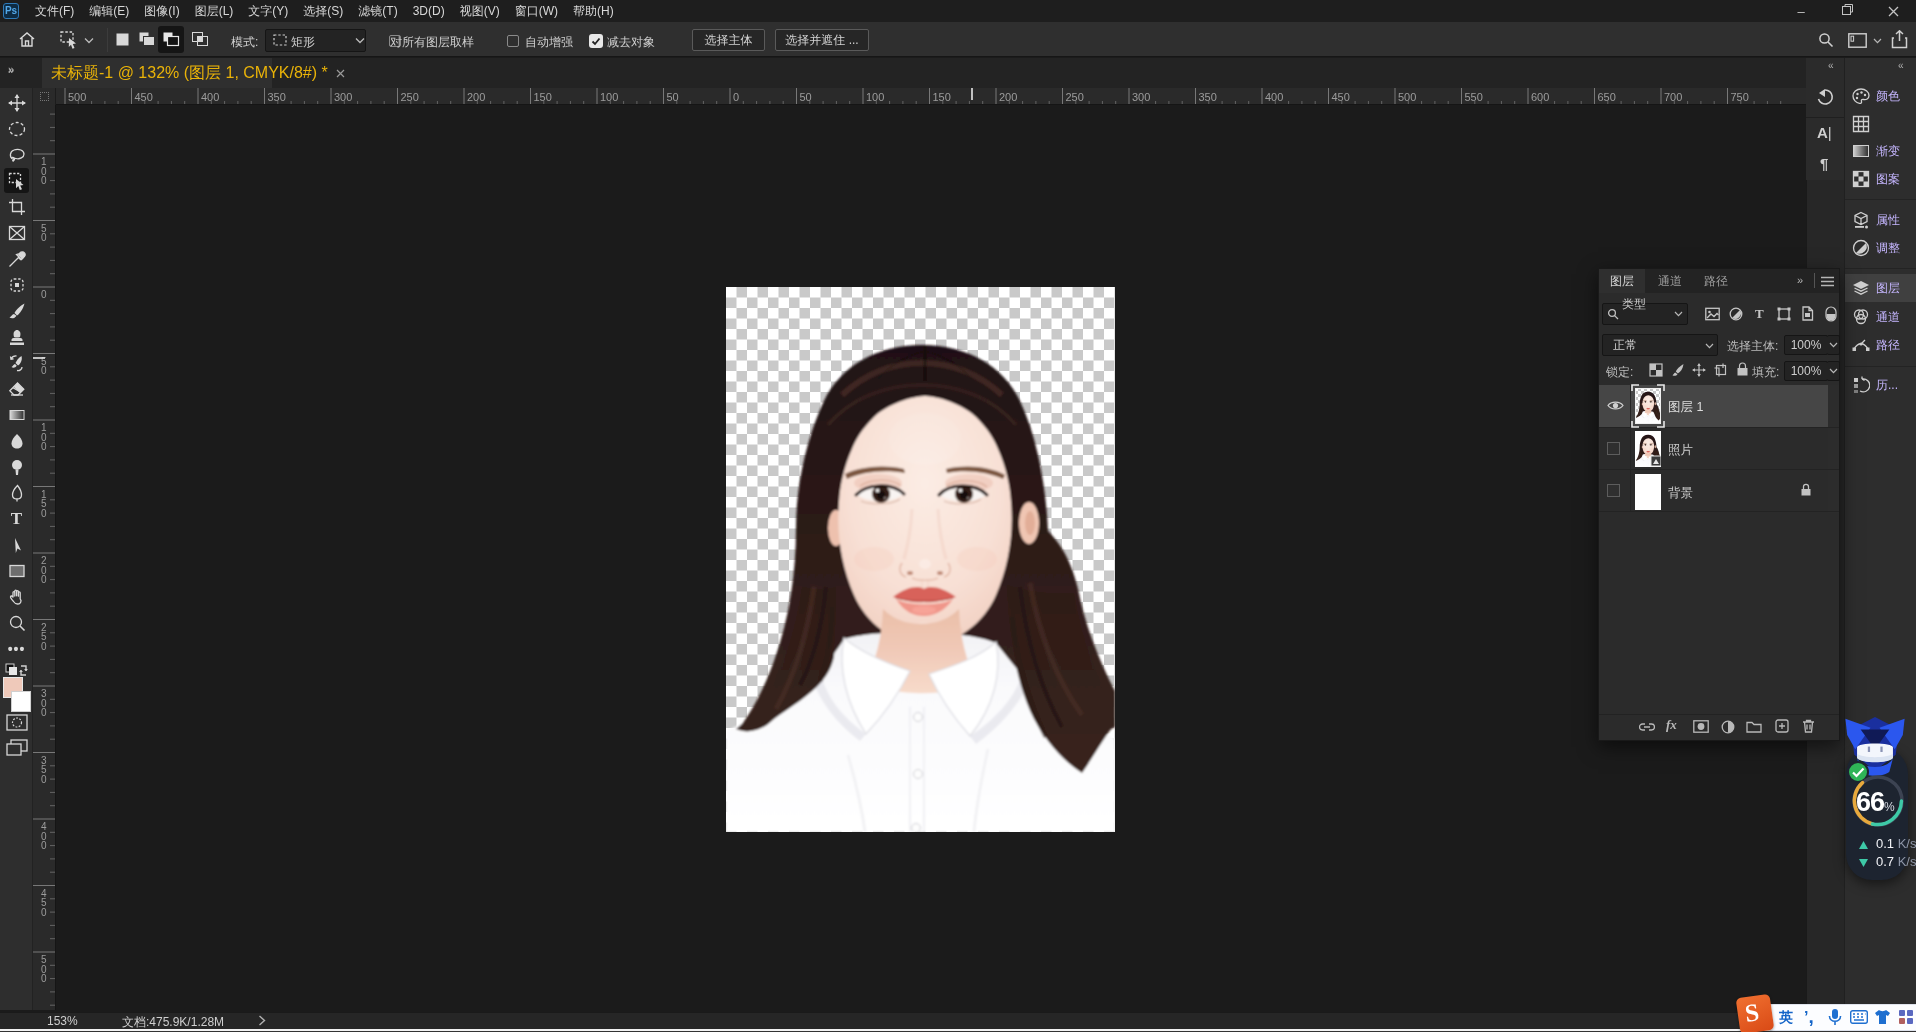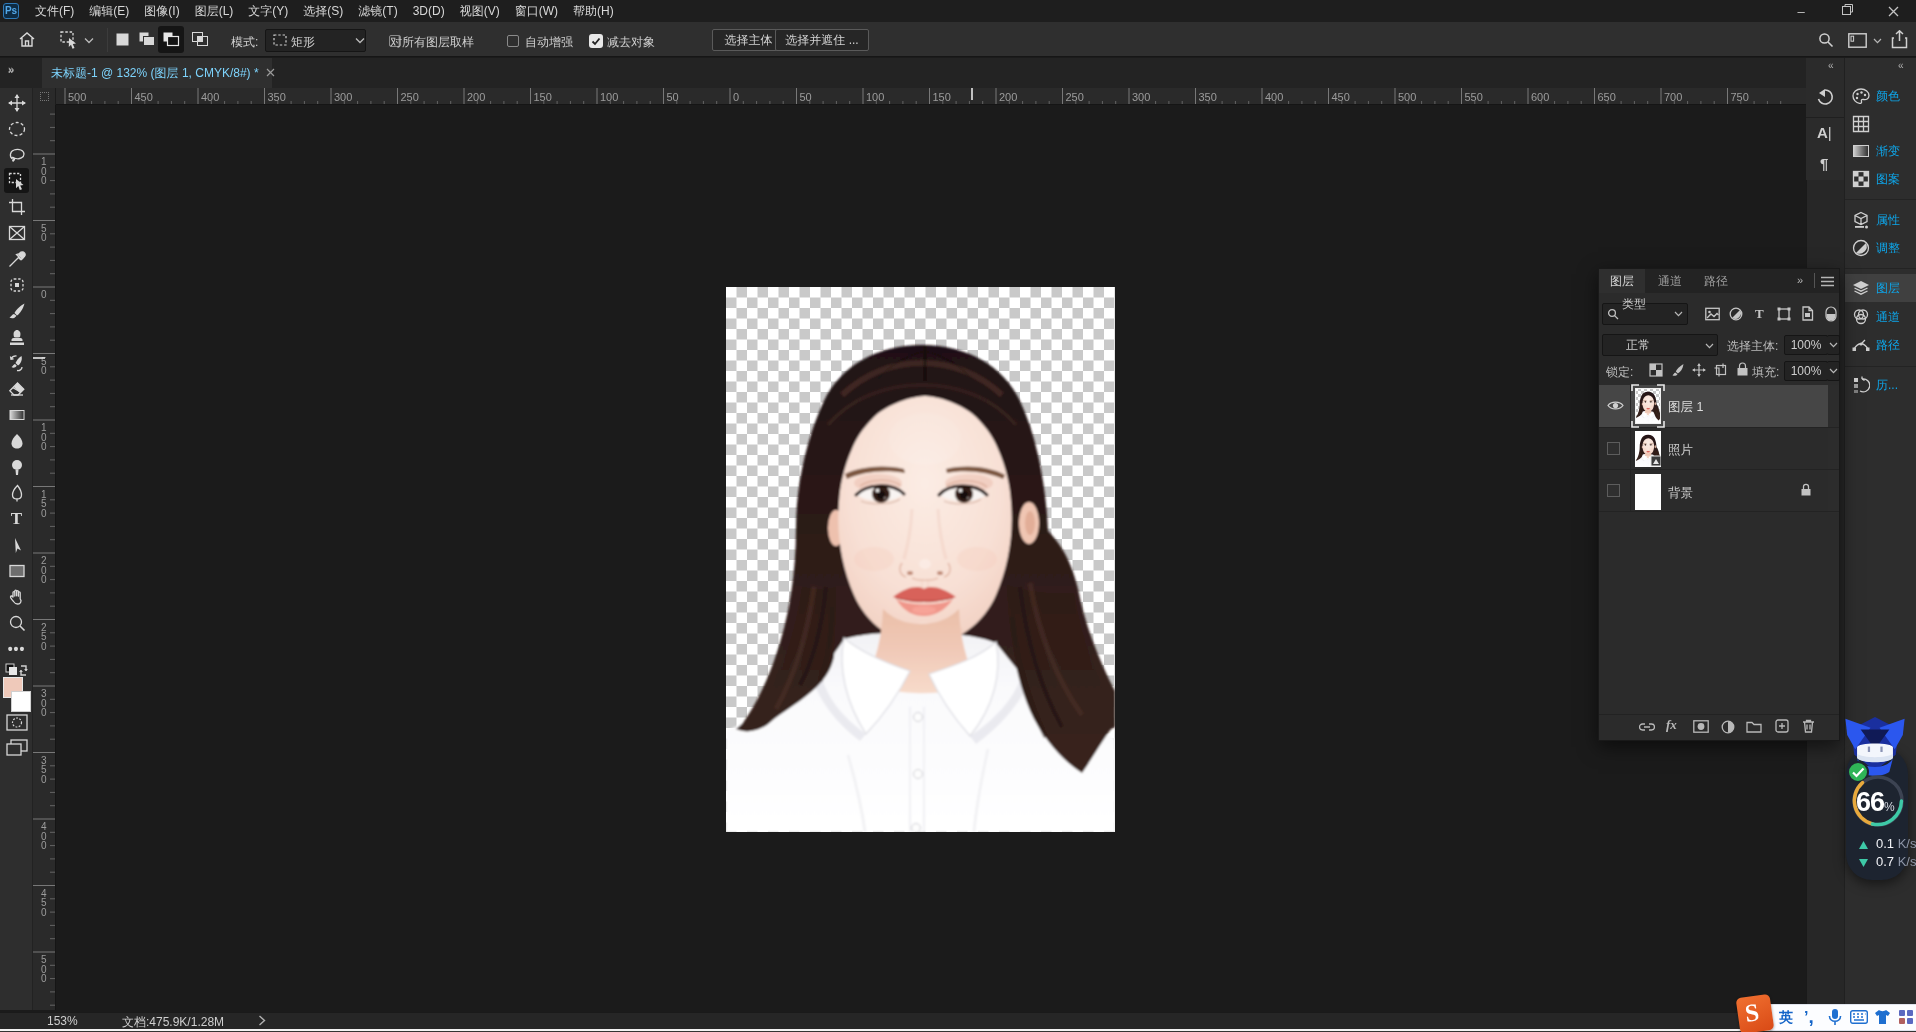--- a/index.html
+++ b/index.html
@@ -2,29 +2,29 @@
 <html><head><meta charset="utf-8">
 <style>
 *{margin:0;padding:0;box-sizing:border-box}
 html,body{width:1916px;height:1032px;overflow:hidden;background:#1b1b1b;font-family:"Liberation Sans",sans-serif}
 .abs{position:absolute}
 #app{position:relative;width:1916px;height:1032px;background:#1b1b1b;color:#d4d4d4}
 .menubar{left:0;top:0;width:1916px;height:22px;background:#1e1e1e;display:flex;align-items:center;font-size:12px;color:#d8d8d8}
 .menubar .mi{margin-right:15px;white-space:nowrap;letter-spacing:0}
 .optbar{left:0;top:22px;width:1916px;height:35px;background:#2f2f2f;border-bottom:1px solid #161616}
 .tabbar{left:0;top:58px;width:1916px;height:30px;background:#232323}
-.tab{left:42px;top:58px;width:230px;height:30px;background:#2f2f2f;color:#7dd3fc;font-size:12px;line-height:30px;padding-left:9px;white-space:nowrap}
+.tab{left:42px;top:58px;width:230px;height:30px;background:#2f2f2f;color:#eab308;font-size:16px;line-height:30px;padding-left:9px;white-space:nowrap}
 .toolbar{left:0;top:88px;width:33px;height:922px;background:#2e2e2e;border-right:1px solid #222}
 .tool{position:absolute;left:4px;width:25px;height:25px;display:flex;align-items:center;justify-content:center}
 .seltool{background:#151515;border-radius:3px}
 .btn{position:absolute;height:22px;top:7px;background:#262626;border:1px solid #5a5a5a;border-radius:2px;color:#d2d2d2;font-size:12px;text-align:center;line-height:20px}
 .cb{position:absolute;width:12px;height:12px;top:13px;border:1px solid #8a8a8a;border-radius:2px;background:transparent}
 .olab{position:absolute;top:12px;font-size:12px;color:#cfcfcf;white-space:nowrap}
 .ddl{position:absolute;background:#232323;border:1px solid #151515;border-radius:2px;color:#cdcdcd;font-size:12px}
-.panellab{font-size:12px;color:#0ea5e9;white-space:nowrap}
+.panellab{font-size:12px;color:#c4b5fd;white-space:nowrap}
 svg{display:block}
 </style></head><body>
 <div id="app">
 
 <div class="abs menubar">
       <div style="width:14px"></div>
       <div style="width:16px;height:16px;background:#0d2b43;border:1px solid #2e7ab8;border-radius:3px;color:#53a7e8;font-size:10px;font-weight:bold;text-align:center;line-height:14px;margin-right:16px;margin-left:-11px">Ps</div>
       <div class="mi">文件(F)</div>
       <div class="mi">编辑(E)</div>
       <div class="mi">图像(I)</div>
@@ -91,21 +91,21 @@
       </svg>
       <div class="cb" style="left:389px"></div>
       <div class="olab" style="left:390px">对所有图层取样</div>
       <div class="cb" style="left:507px"></div>
       <div class="olab" style="left:525px">自动增强</div>
       <div class="abs" style="left:589px;top:12px;width:14px;height:14px;background:#e8e8e8;border-radius:3px"></div>
 <svg class="abs" style="left:591px;top:15px" width="10" height="9" viewBox="0 0 10 9">
         <path d="M1.5 4.5 L4 7 L8.5 1.5" fill="none" stroke="#222" stroke-width="1.8"></path>
       </svg>
 <div class="olab" style="left:607px">减去对象</div>
-      <div class="btn" style="left:712px;width:73px">选择主体</div>
+      <div class="btn" style="left:692px;width:73px">选择主体</div>
       <div class="btn" style="left:775px;width:94px">选择并遮住 ...</div>
       <svg class="abs" style="left:1818px;top:10px" width="16" height="16" viewBox="0 0 16 16">
         <circle cx="6.5" cy="6.5" r="4.6" fill="none" stroke="#d0d0d0" stroke-width="1.5"></circle>
         <path d="M10 10 L14.5 14.5" stroke="#d0d0d0" stroke-width="1.6"></path>
       </svg>
 <svg class="abs" style="left:1848px;top:11px" width="19" height="15" viewBox="0 0 19 15">
         <rect x="0.8" y="0.8" width="17.4" height="13.4" fill="none" stroke="#d0d0d0" stroke-width="1.4"></rect>
         <rect x="3" y="3.2" width="2.6" height="5" fill="none" stroke="#d0d0d0" stroke-width="1"></rect>
       </svg>
 <svg class="abs" style="left:1873px;top:16px" width="9" height="6" viewBox="0 0 9 6">
@@ -725,21 +725,21 @@
       <rect x="0.5" y="0.5" width="3" height="3" fill="#c6c6c6"></rect>
       <rect x="10.5" y="0.5" width="3" height="3" fill="#c6c6c6"></rect>
       <rect x="0.5" y="10.5" width="3" height="3" fill="#c6c6c6"></rect>
       <rect x="10.5" y="10.5" width="3" height="3" fill="#c6c6c6"></rect>
     </svg><svg class="abs" style="left:1801px;top:306px" width="13" height="15" viewBox="0 0 13 15">
       <path d="M2 1 H8 L11.5 4.5 V14 H2 Z M8 1 V4.5 H11.5" stroke="#c6c6c6" fill="none" stroke-width="1.3"></path>
       <rect x="4" y="7" width="5" height="4" fill="#c6c6c6"></rect>
     </svg><svg class="abs" style="left:1825px;top:306px" width="12" height="16" viewBox="0 0 12 16">
       <rect x="1" y="1" width="10" height="14" rx="5" stroke="#c6c6c6" fill="none" stroke-width="1.2"></rect>
       <path d="M1.5 8 H10.5 V10 A4.5 4.5 0 0 1 1.5 10 Z" fill="#c6c6c6"></path>
-    </svg><div class="abs ddl" style="left:1602px;top:334px;width:116px;height:22px"><span style="margin-left:23px;line-height:21px">正常</span></div><svg class="abs" style="left:1705px;top:343px" width="9" height="6" viewBox="0 0 9 6">
+    </svg><div class="abs ddl" style="left:1602px;top:334px;width:116px;height:22px"><span style="margin-left:10px;line-height:21px">正常</span></div><svg class="abs" style="left:1705px;top:343px" width="9" height="6" viewBox="0 0 9 6">
       <path d="M1 1 L4.5 4.6 L8 1" fill="none" stroke="#b8b8b8" stroke-width="1.2"></path>
     </svg><div class="abs" style="left:1727px;top:338px;font-size:12px;color:#bdbdbd">选择主体:</div><div class="abs ddl" style="left:1784px;top:335px;width:44px;height:20px;text-align:center;line-height:19px">100%</div><div class="abs ddl" style="left:1827px;top:335px;width:13px;height:20px;border-left:none"></div><svg class="abs" style="left:1829px;top:342px" width="9" height="6" viewBox="0 0 9 6">
       <path d="M1 1 L4.5 4.6 L8 1" fill="none" stroke="#b8b8b8" stroke-width="1.2"></path>
     </svg><div class="abs" style="left:1606px;top:364px;font-size:12px;color:#bdbdbd">锁定:</div><svg class="abs" style="left:1649px;top:363px" width="14" height="14" viewBox="0 0 14 14">
       <rect x="1" y="1" width="12" height="12" stroke="#c2c2c2" fill="none" stroke-width="1.2"></rect>
       <rect x="1" y="1" width="6" height="6" fill="#c2c2c2"></rect>
       <rect x="7" y="7" width="6" height="6" fill="#c2c2c2"></rect>
     </svg><svg class="abs" style="left:1671px;top:363px" width="14" height="14" viewBox="0 0 14 14">
       <path d="M12.5 1 C9 3 6 6 4.8 8.5 L6.8 10.5 C9.5 9 12 5.5 12.5 1 Z" fill="#c2c2c2"></path>
       <path d="M4.2 9.5 C3 10 2.8 11.5 1.5 12.3 C3 13.3 5.5 13 6.5 11.2 Z" fill="#c2c2c2"></path>

